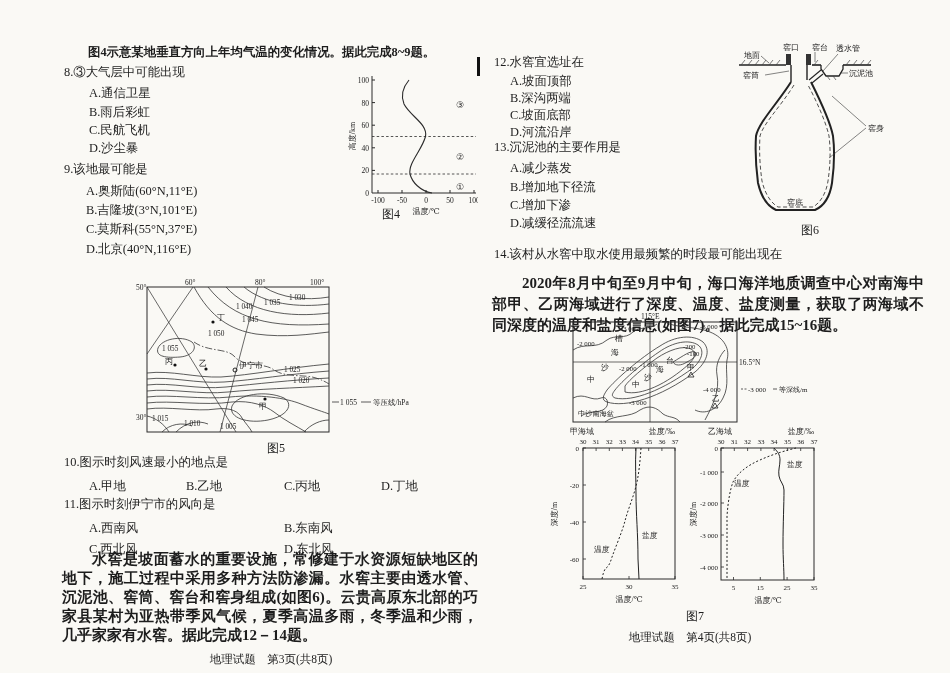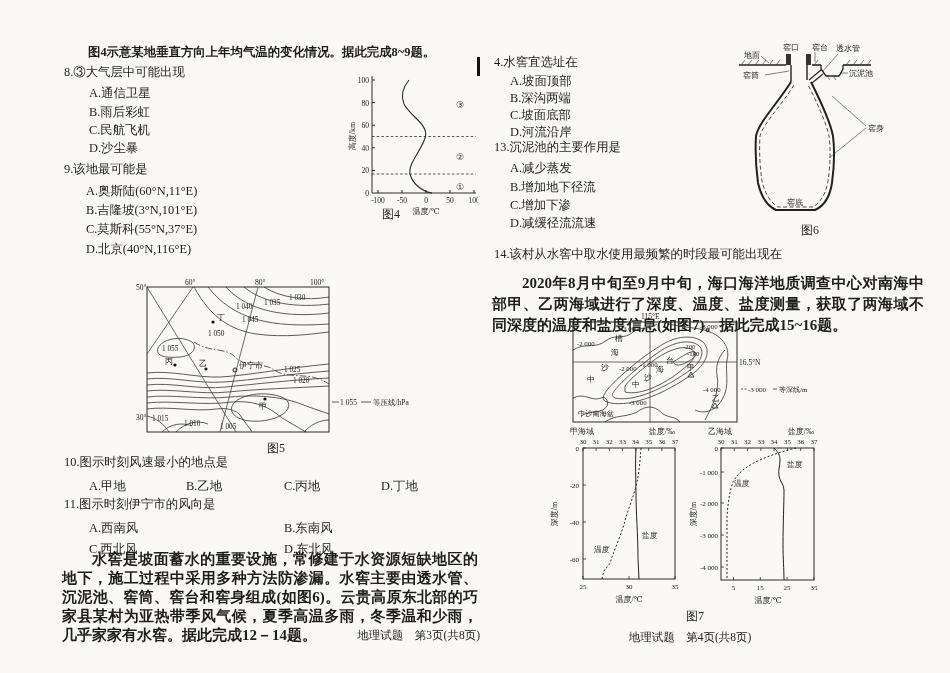--- a/index.html
+++ b/index.html
@@ -163,26 +163,26 @@
     <span class="opt" style="left:292px;top:0;">D.丁地</span>
   </div>
   <div class="txt" style="left:64px;top:498px;">11.图示时刻伊宁市的风向是</div>
   <div class="opt" style="left:89px;top:520px;">A.西南风</div>
   <div class="opt" style="left:284px;top:520px;">B.东南风</div>
   <div class="opt" style="left:89px;top:541px;">C.西北风</div>
   <div class="opt" style="left:284px;top:541px;">D.东北风</div>
 
   <div class="para" style="left:62px;top:550px;width:416px;">水窖是坡面蓄水的重要设施，常修建于水资源短缺地区的地下，施工过程中采用多种方法防渗漏。水窖主要由透水管、沉泥池、窖筒、窖台和窖身组成(如图6)。云贵高原东北部的巧家县某村为亚热带季风气候，夏季高温多雨，冬季温和少雨，几乎家家有水窖。据此完成12－14题。</div>
 
-  <div class="footer" style="left:62px;top:628px;width:418px;text-align:right;">地理试题　第3页(共8页)</div>
+  <div class="footer" style="left:62px;top:652px;width:418px;">地理试题　第3页(共8页)</div>
 </div>
 
 <div class="abs" style="left:480px;top:0;width:470px;height:673px;">
 
-  <div class="txt" style="left:14px;top:56px;">4.水窖宜选址在</div>
+  <div class="txt" style="left:14px;top:56px;">12.水窖宜选址在</div>
   <div class="opt" style="left:30px;top:73px;">A.坡面顶部</div>
   <div class="opt" style="left:30px;top:90px;">B.深沟两端</div>
   <div class="opt" style="left:30px;top:107px;">C.坡面底部</div>
   <div class="opt" style="left:30px;top:124px;">D.河流沿岸</div>
 
   <div class="txt" style="left:14px;top:141px;">13.沉泥池的主要作用是</div>
   <div class="opt" style="left:30px;top:160px;">A.减少蒸发</div>
   <div class="opt" style="left:30px;top:179px;">B.增加地下径流</div>
   <div class="opt" style="left:30px;top:197px;">C.增加下渗</div>
   <div class="opt" style="left:30px;top:215px;">D.减缓径流流速</div>

